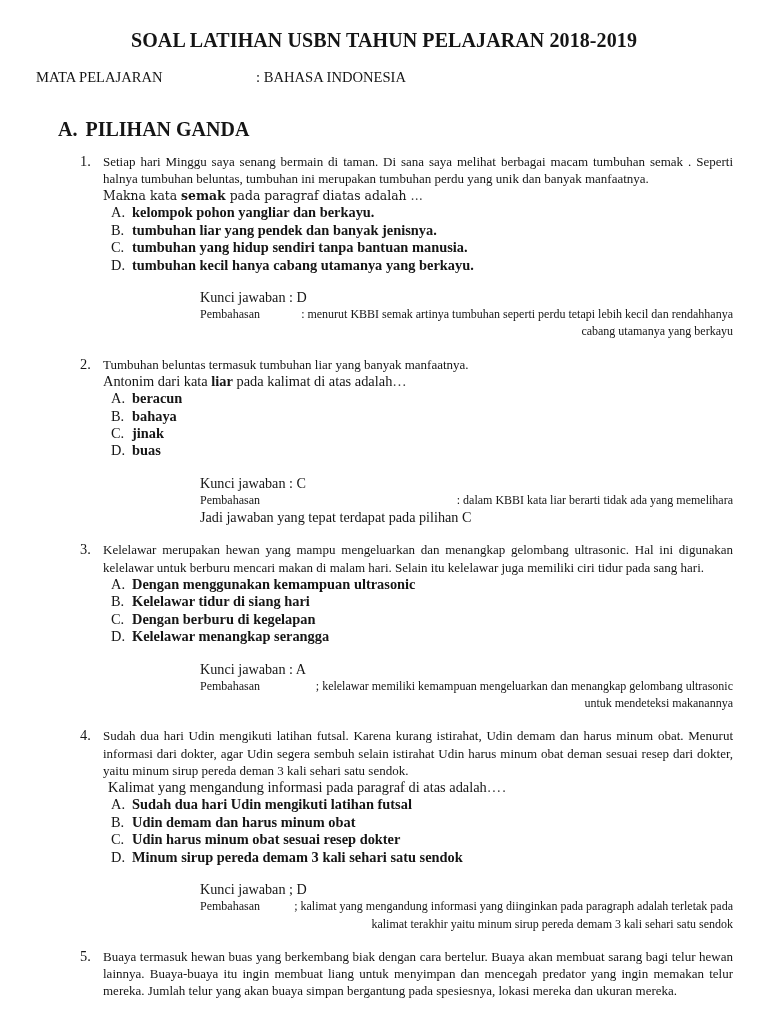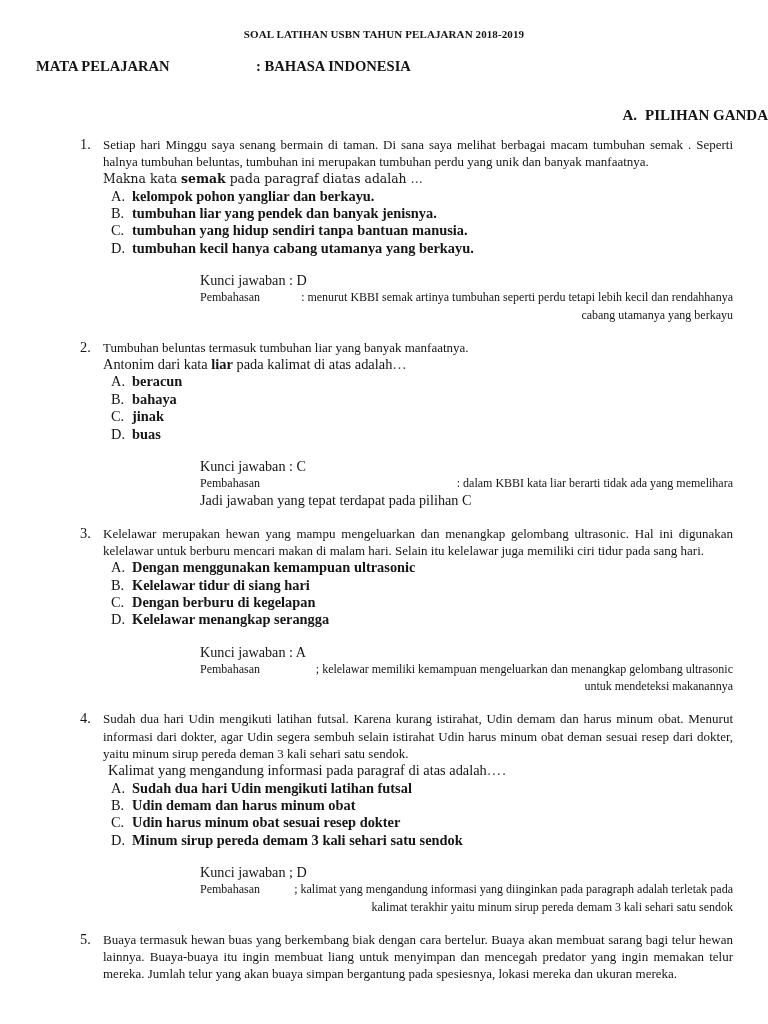--- a/index.html
+++ b/index.html
@@ -20,45 +20,44 @@
     height: 1024px;
     box-sizing: border-box;
     padding: 0;
     position: relative;
   }
 
   
   .doc-title {
     text-align: center;
     font-weight: bold;
-    font-size: 11px;
+    font-size: 20px;
     letter-spacing: 0.1px;
     margin: 0;
     padding-top: 28px;
     line-height: 1.2;
   }
   .subject-row {
     display: flex;
     margin-top: 17px;
     padding-left: 36px;
-    font-weight: bold;
+    font-weight: normal;
     font-size: 14.6px;
     line-height: 1.2;
   }
   .subject-label { width: 220px; }
   .subject-value { }
 
   
   .section-head {
     font-weight: bold;
-    font-size: 15px;
+    font-size: 20px;
     padding-left: 58px;
     margin-top: 30px;
     line-height: 1.2;
-    text-align: right;
   }
   .section-head .sec-letter { margin-right: 8px; }
 
   
   .q-list { margin-top: 12px; }
 
   .question {
     position: relative;
     padding-left: 103px;
     padding-right: 35px;

